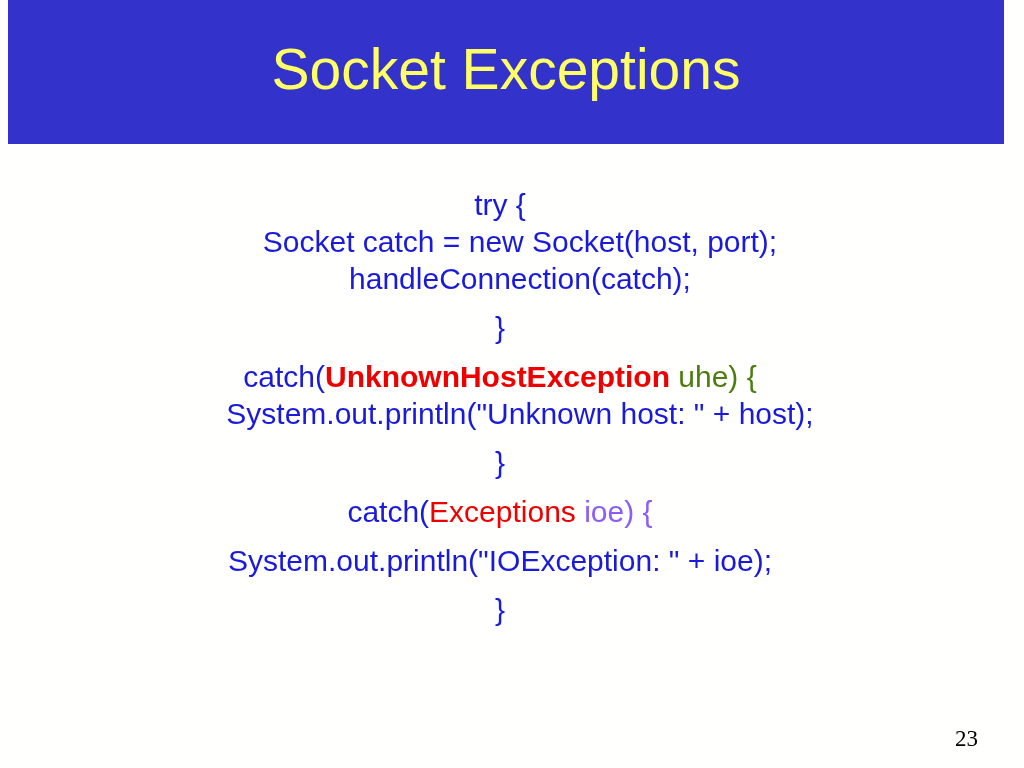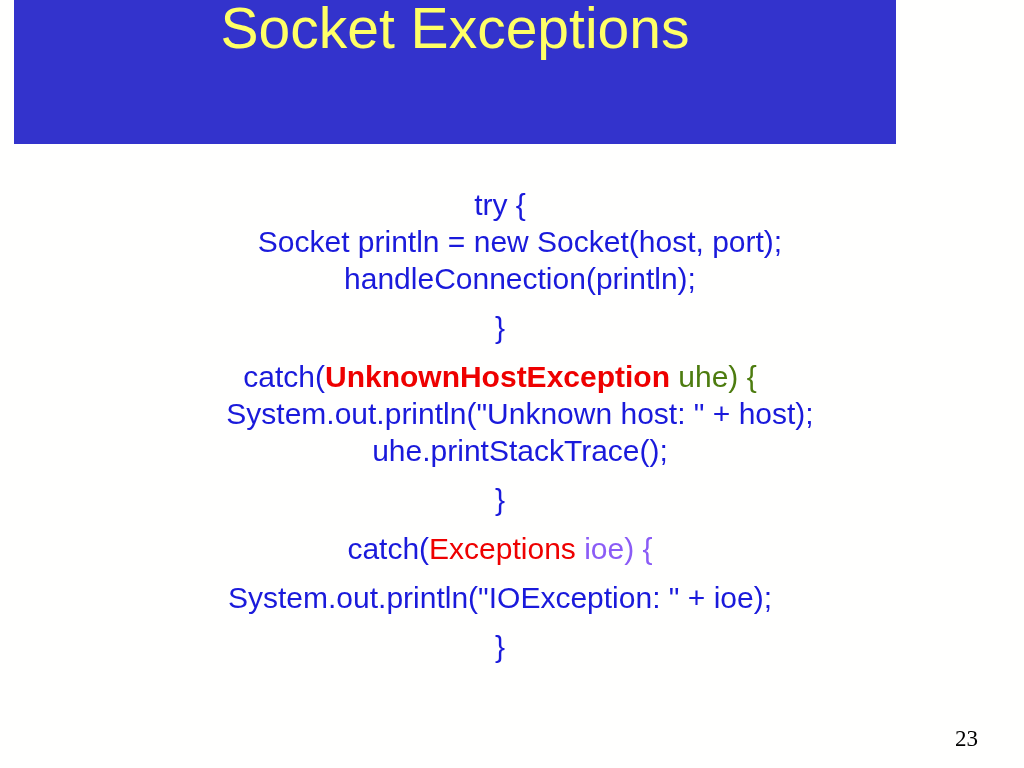--- a/index.html
+++ b/index.html
@@ -12,27 +12,27 @@
     height: 768px;
     background: #FFFFFE;
     font-family: "Liberation Sans", sans-serif;
     overflow: hidden;
     position: relative;
   }
 
   
   #title-banner {
     position: absolute;
-    left: 14px;
+    left: 8px;
     top: 0;
-    width: 882px;
+    width: 996px;
     height: 144px;
     background: #3333CC;
     display: flex;
-    align-items: flex-start;
+    align-items: center;
     justify-content: center;
   }
   #slide-title {
     color: #FFFF66;
     font-size: 57px;
     font-weight: normal;
     line-height: 1;
     letter-spacing: 0px;
     white-space: nowrap;
     margin: 0;
@@ -82,30 +82,29 @@
 </head>
 <body style="background: rgb(255, 255, 254);">
 
 <div id="title-banner" style="background: rgb(51, 51, 204);">
   <h1 id="slide-title" style="color: rgb(255, 255, 102);">Socket Exceptions</h1>
 </div>
 
 <div id="code-body" style="color: rgb(26, 26, 219);">
     <div class="code-block">
       <div class="code-line"><span style="color: rgb(26, 26, 219);">try {</span></div>
-      <div class="code-line indent"><span style="color: rgb(26, 26, 219);">Socket println = new Socket(host, port);</span></div>
-      <div class="code-line indent"><span style="color: rgb(26, 26, 219);">handleConnection(println);</span></div>
+      <div class="code-line indent"><span style="color: rgb(26, 26, 219);">Socket catch = new Socket(host, port);</span></div>
+      <div class="code-line indent"><span style="color: rgb(26, 26, 219);">handleConnection(catch);</span></div>
     </div>
     <div class="code-block">
       <div class="code-line"><span style="color: rgb(26, 26, 219);">}</span></div>
     </div>
     <div class="code-block">
       <div class="code-line"><span style="color: rgb(26, 26, 219);">catch(</span><span class="kw-red" style="color: rgb(238, 0, 0); font-weight: bold;">UnknownHostException</span><span style="color: #4d7c0f;"> uhe) {</span></div>
       <div class="code-line indent"><span style="color: rgb(26, 26, 219);">System.out.println("Unknown host: " + host);</span></div>
-      <div class="code-line indent"><span style="color: rgb(26, 26, 219);">uhe.printStackTrace();</span></div>
     </div>
     <div class="code-block">
       <div class="code-line"><span style="color: rgb(26, 26, 219);">}</span></div>
     </div>
     <div class="code-block">
       <div class="code-line"><span style="color: rgb(26, 26, 219);">catch(</span><span class="kw-red" style="color: rgb(238, 0, 0);">Exceptions</span><span style="color: #8b5cf6;"> ioe) {</span></div>
     </div>
     <div class="code-block">
       <div class="code-line"><span style="color: rgb(26, 26, 219);">System.out.println("IOException: " + ioe);</span></div>
     </div>

